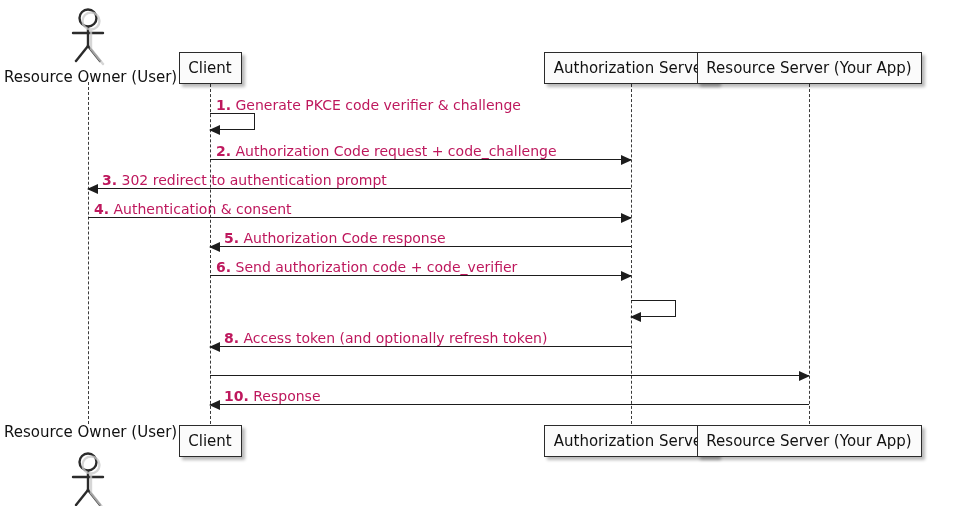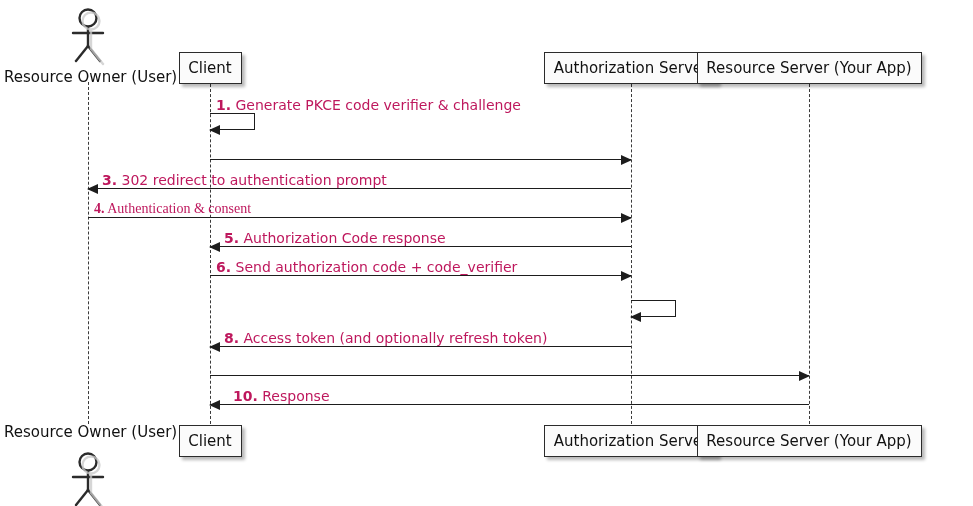--- a/index.html
+++ b/index.html
@@ -156,37 +156,38 @@
     </div>
     <div class="pbox" style="left: 696.5px; top: 52px; width: 225px; height: 32px;">
       <span>Resource Server (Your App)</span>
     </div>
     <div class="pbox" style="left: 696.5px; top: 425px; width: 225px; height: 32px;">
       <span>Resource Server (Your App)</span>
     </div>
     <div class="msg-label" style="left: 216px; top: 98px;"><span class="num">1.</span><span> Generate PKCE code verifier &amp; challenge</span></div>
     <div class="selfmsg" style="left: 210px; top: 113px; width: 45px; height: 17px;"></div>
     <div class="arrowhead left" style="left: 209px; top: 125px;"></div>
+    <div class="msg-label" style="left: 216px; top: 144px;"><span class="num">2.</span><span> Authorization Code request + code_challenge</span></div>
     <div class="msg-line" style="left: 210px; top: 159px; width: 421px;"></div>
     <div class="arrowhead right" style="left: 621px; top: 155px;"></div>
     <div class="msg-label" style="left: 102px; top: 173px; text-align: center;"><span class="num">3.</span><span> 302 redirect to authentication prompt</span></div>
     <div class="msg-line" style="left: 88px; top: 188px; width: 543px;"></div>
     <div class="arrowhead left" style="left: 87px; top: 184px;"></div>
-    <div class="msg-label" style="left: 94px; top: 202px; font-family: Liberation Serif, serif;"><span class="num">4.</span><span> Authentication &amp; consent</span></div>
+    <div class="msg-label" style="left: 94px; top: 202px;"><span class="num">4.</span><span> Authentication &amp; consent</span></div>
     <div class="msg-line" style="left: 88px; top: 217px; width: 543px;"></div>
     <div class="arrowhead right" style="left: 621px; top: 213px;"></div>
     <div class="msg-label" style="left: 224px; top: 231px;"><span class="num">5.</span><span> Authorization Code response</span></div>
     <div class="msg-line" style="left: 210px; top: 246px; width: 421px;"></div>
     <div class="arrowhead left" style="left: 209px; top: 242px;"></div>
     <div class="msg-label" style="left: 216px; top: 260px;"><span class="num">6.</span><span> Send authorization code + code_verifier</span></div>
     <div class="msg-line" style="left: 210px; top: 275px; width: 421px;"></div>
     <div class="arrowhead right" style="left: 621px; top: 271px;"></div>
     <div class="selfmsg" style="left: 631px; top: 300px; width: 45px; height: 17px;"></div>
     <div class="arrowhead left" style="left: 630px; top: 312px;"></div>
     <div class="msg-label" style="left: 224px; top: 331px; text-align: center;"><span class="num">8.</span><span> Access token (and optionally refresh token)</span></div>
     <div class="msg-line" style="left: 210px; top: 346px; width: 421px;"></div>
     <div class="arrowhead left" style="left: 209px; top: 342px;"></div>
     <div class="msg-line" style="left: 210px; top: 375px; width: 599px;"></div>
     <div class="arrowhead right" style="left: 799px; top: 371px;"></div>
-    <div class="msg-label" style="left: 224px; top: 389px; margin-left: 9px;"><span class="num">10.</span><span> Response</span></div>
+    <div class="msg-label" style="left: 224px; top: 389px;"><span class="num">10.</span><span> Response</span></div>
     <div class="msg-line" style="left: 210px; top: 404px; width: 599px;"></div>
     <div class="arrowhead left" style="left: 209px; top: 400px;"></div>
   </div>
 
 </body></html>

